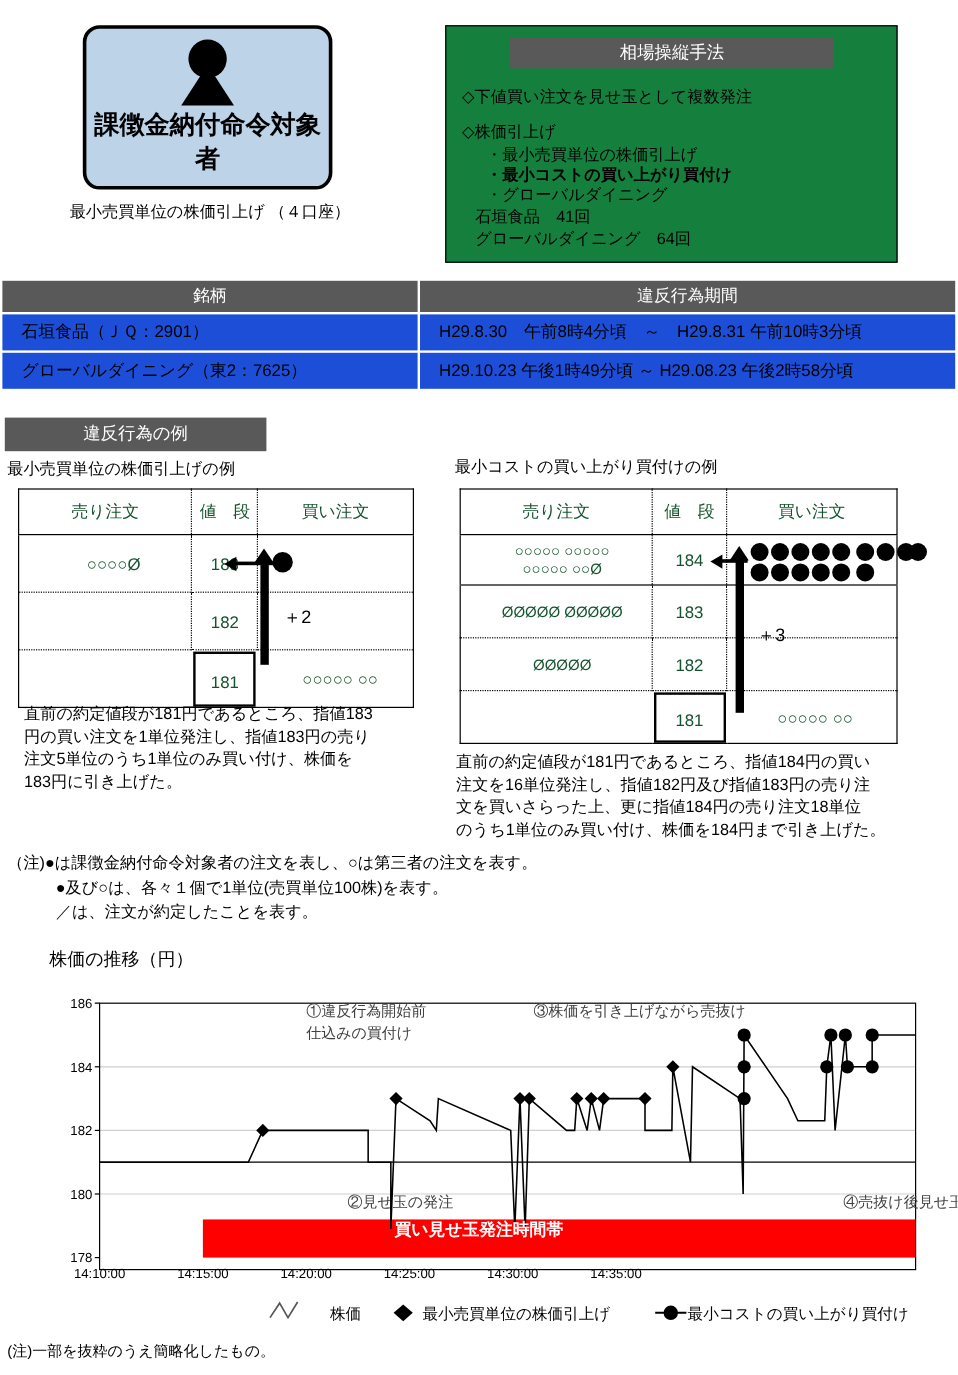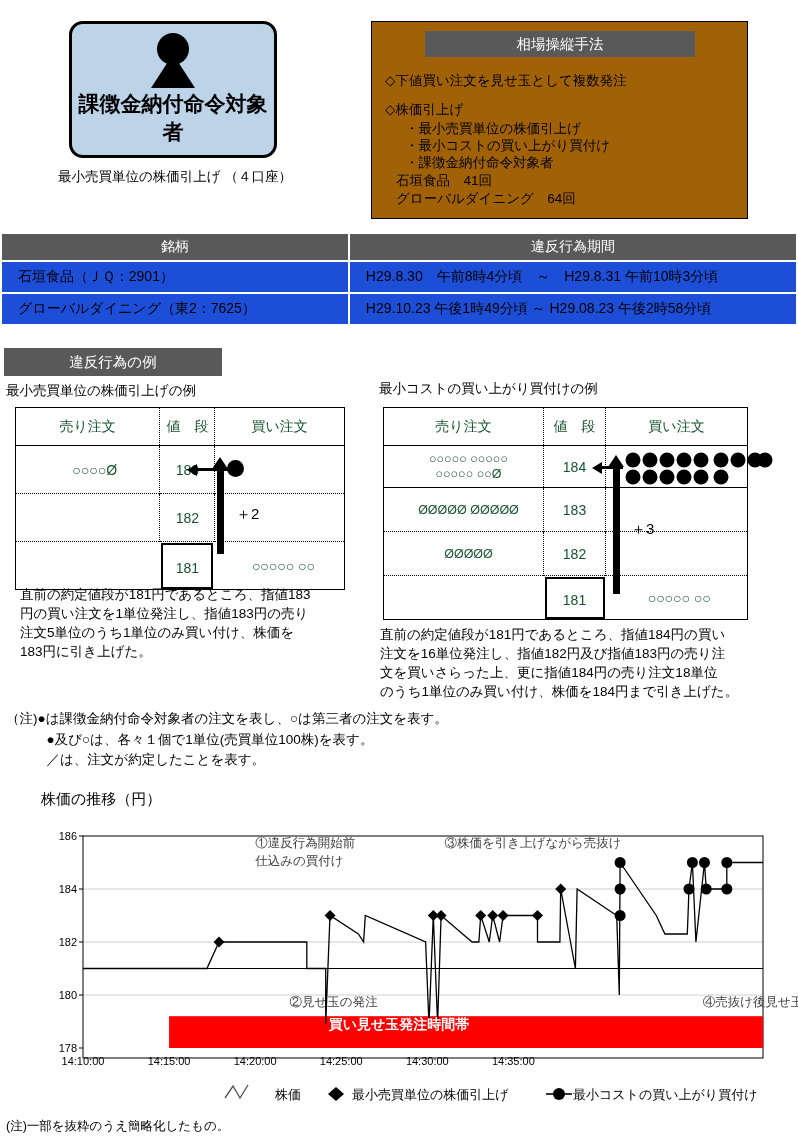--- a/index.html
+++ b/index.html
@@ -32,32 +32,32 @@
     font-size: 17px; font-weight: bold;
   }
   #person-caption {
     position: absolute; left: 55px; top: 168px; width: 240px;
     text-align: center; font-size: 13.5px; line-height: 17px;
   }
 
   
   #technique-box {
     position: absolute; left: 371px; top: 21px; width: 377px; height: 198px;
-    border: 1px solid #000; background: #a16207;
+    border: 1px solid #000; background: #15803d;
   }
   #technique-title {
     position: absolute; left: 53px; top: 9px; width: 270px; height: 26px;
     background: #595959; color: #fff; font-size: 14.5px;
     text-align: center; line-height: 26px;
   }
   .tech-line { position: absolute; font-size: 13.5px; white-space: pre; }
   #tech-l1 { left: 13px; top: 50px; }
   #tech-l2 { left: 13px; top: 79px; }
   #tech-l3 { left: 33px; top: 98px; }
-  #tech-l4 { left: 33px; top: 115px; }
+  #tech-l4 { left: 33px; top: 115px; font-weight: bold; }
   #tech-l5 { left: 33px; top: 132px; }
   #tech-l6 { left: 24px; top: 150px; }
   #tech-l7 { left: 24px; top: 168px; }
 
   
   #main-table {
     position: absolute; left: 0px; top: 232px; width: 798px;
     border-collapse: separate; border-spacing: 2px 2px;
   }
   #main-table th {
@@ -163,21 +163,21 @@
   </div>
   <div id="person-caption">最小売買単位の株価引上げ
 （４口座）</div>
 
   <div id="technique-box">
     <div id="technique-title">相場操縦手法</div>
     <div class="tech-line" id="tech-l1">◇下値買い注文を見せ玉として複数発注</div>
     <div class="tech-line" id="tech-l2">◇株価引上げ</div>
     <div class="tech-line" id="tech-l3">・最小売買単位の株価引上げ</div>
     <div class="tech-line" id="tech-l4">・最小コストの買い上がり買付け</div>
-    <div class="tech-line" id="tech-l5">・課徴金納付命令対象者</div>
+    <div class="tech-line" id="tech-l5">・グローバルダイニング</div>
     <div class="tech-line" id="tech-l6">石垣食品　41回</div>
     <div class="tech-line" id="tech-l7">グローバルダイニング　64回</div>
   </div>
 
   <table id="main-table">
     <thead>
       <tr>
         <th class="col-name">銘柄</th>
         <th class="col-period">違反行為期間</th>
       </tr>

